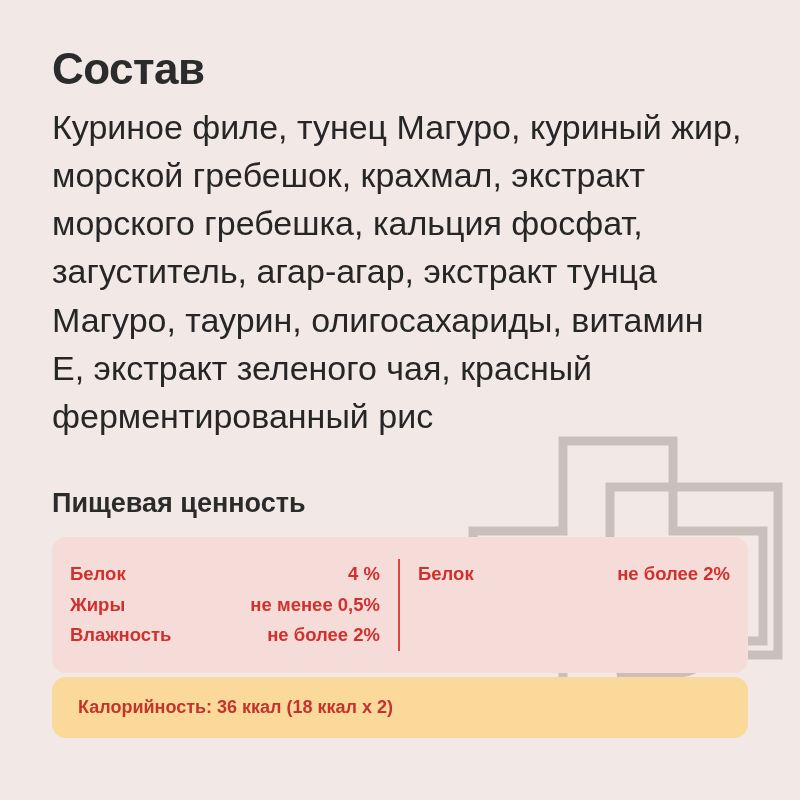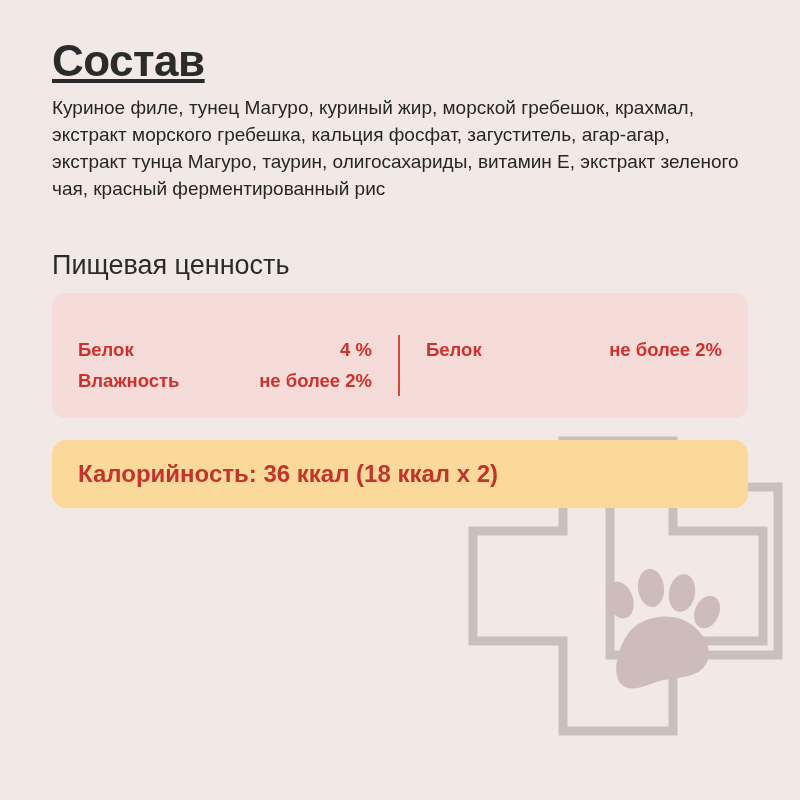--- a/index.html
+++ b/index.html
@@ -32,75 +32,73 @@
     z-index: 2;
     padding: 36px 52px 0 52px;
     box-sizing: border-box;
     height: 100%;
   }
 
   .title {
     font-size: 44px;
     font-weight: bold;
     letter-spacing: -0.5px;
-    margin: 0 0 8px 0;
+    margin: 8px 0 8px 0;
     line-height: 1.15;
-    text-decoration: underline;
   }
 
   .composition {
-    font-size: 19px;
+    font-size: 34px;
     line-height: 1.42;
     margin: 0;
     max-width: 690px;
     color: #262626;
   }
 
   .subtitle {
     font-size: 27px;
-    font-weight: normal;
-    margin: 48px 0 12px 0;
+    font-weight: bold;
+    margin: 48px 0 18px 0;
   }
 
   .nutrition {
     background: #f6dcd8;
     border-radius: 14px;
     display: flex;
     padding: 22px 0 22px 0;
     position: relative;
     z-index: 2;
   }
   .nut-col {
     flex: 1 1 50%;
     box-sizing: border-box;
-    padding: 0 26px;
-    margin-top: 20px;
+    padding: 0 18px;
   }
   .nut-col.left {
     border-right: 2px solid #d9453f;
   }
   .nut-row {
     display: flex;
     justify-content: space-between;
     align-items: baseline;
     color: #d1312e;
     font-weight: bold;
     font-size: 18.5px;
     line-height: 1;
     padding: 6px 0;
   }
   .nut-row .label { white-space: nowrap; }
   .nut-row .value { white-space: nowrap; text-align: right; }
 
   .calories {
-    margin-top: 22px;
+    margin-top: 4px;
     background: #fbd99a;
     border-radius: 14px;
     padding: 20px 26px;
-    font-size: 24px;
+    font-size: 18px;
     font-weight: bold;
     color: #c4342f;
     position: relative;
     z-index: 2;
   }
 </style>
 </head>
 <body>
 
 <svg class="watermark" viewBox="0 0 330 330" aria-hidden="true">
@@ -126,20 +124,24 @@
 
   <h2 class="subtitle">Пищевая ценность</h2>
 
   <div class="nutrition">
     <div class="nut-col left">
       <div class="nut-row">
         <span class="label">Белок</span>
         <span class="value">4 %</span>
       </div>
       <div class="nut-row">
+        <span class="label">Жиры</span>
+        <span class="value">не менее 0,5%</span>
+      </div>
+      <div class="nut-row">
         <span class="label">Влажность</span>
         <span class="value">не более 2%</span>
       </div>
     </div>
     <div class="nut-col right">
       <div class="nut-row">
         <span class="label">Белок</span>
         <span class="value">не более 2%</span>
       </div>
     </div>

